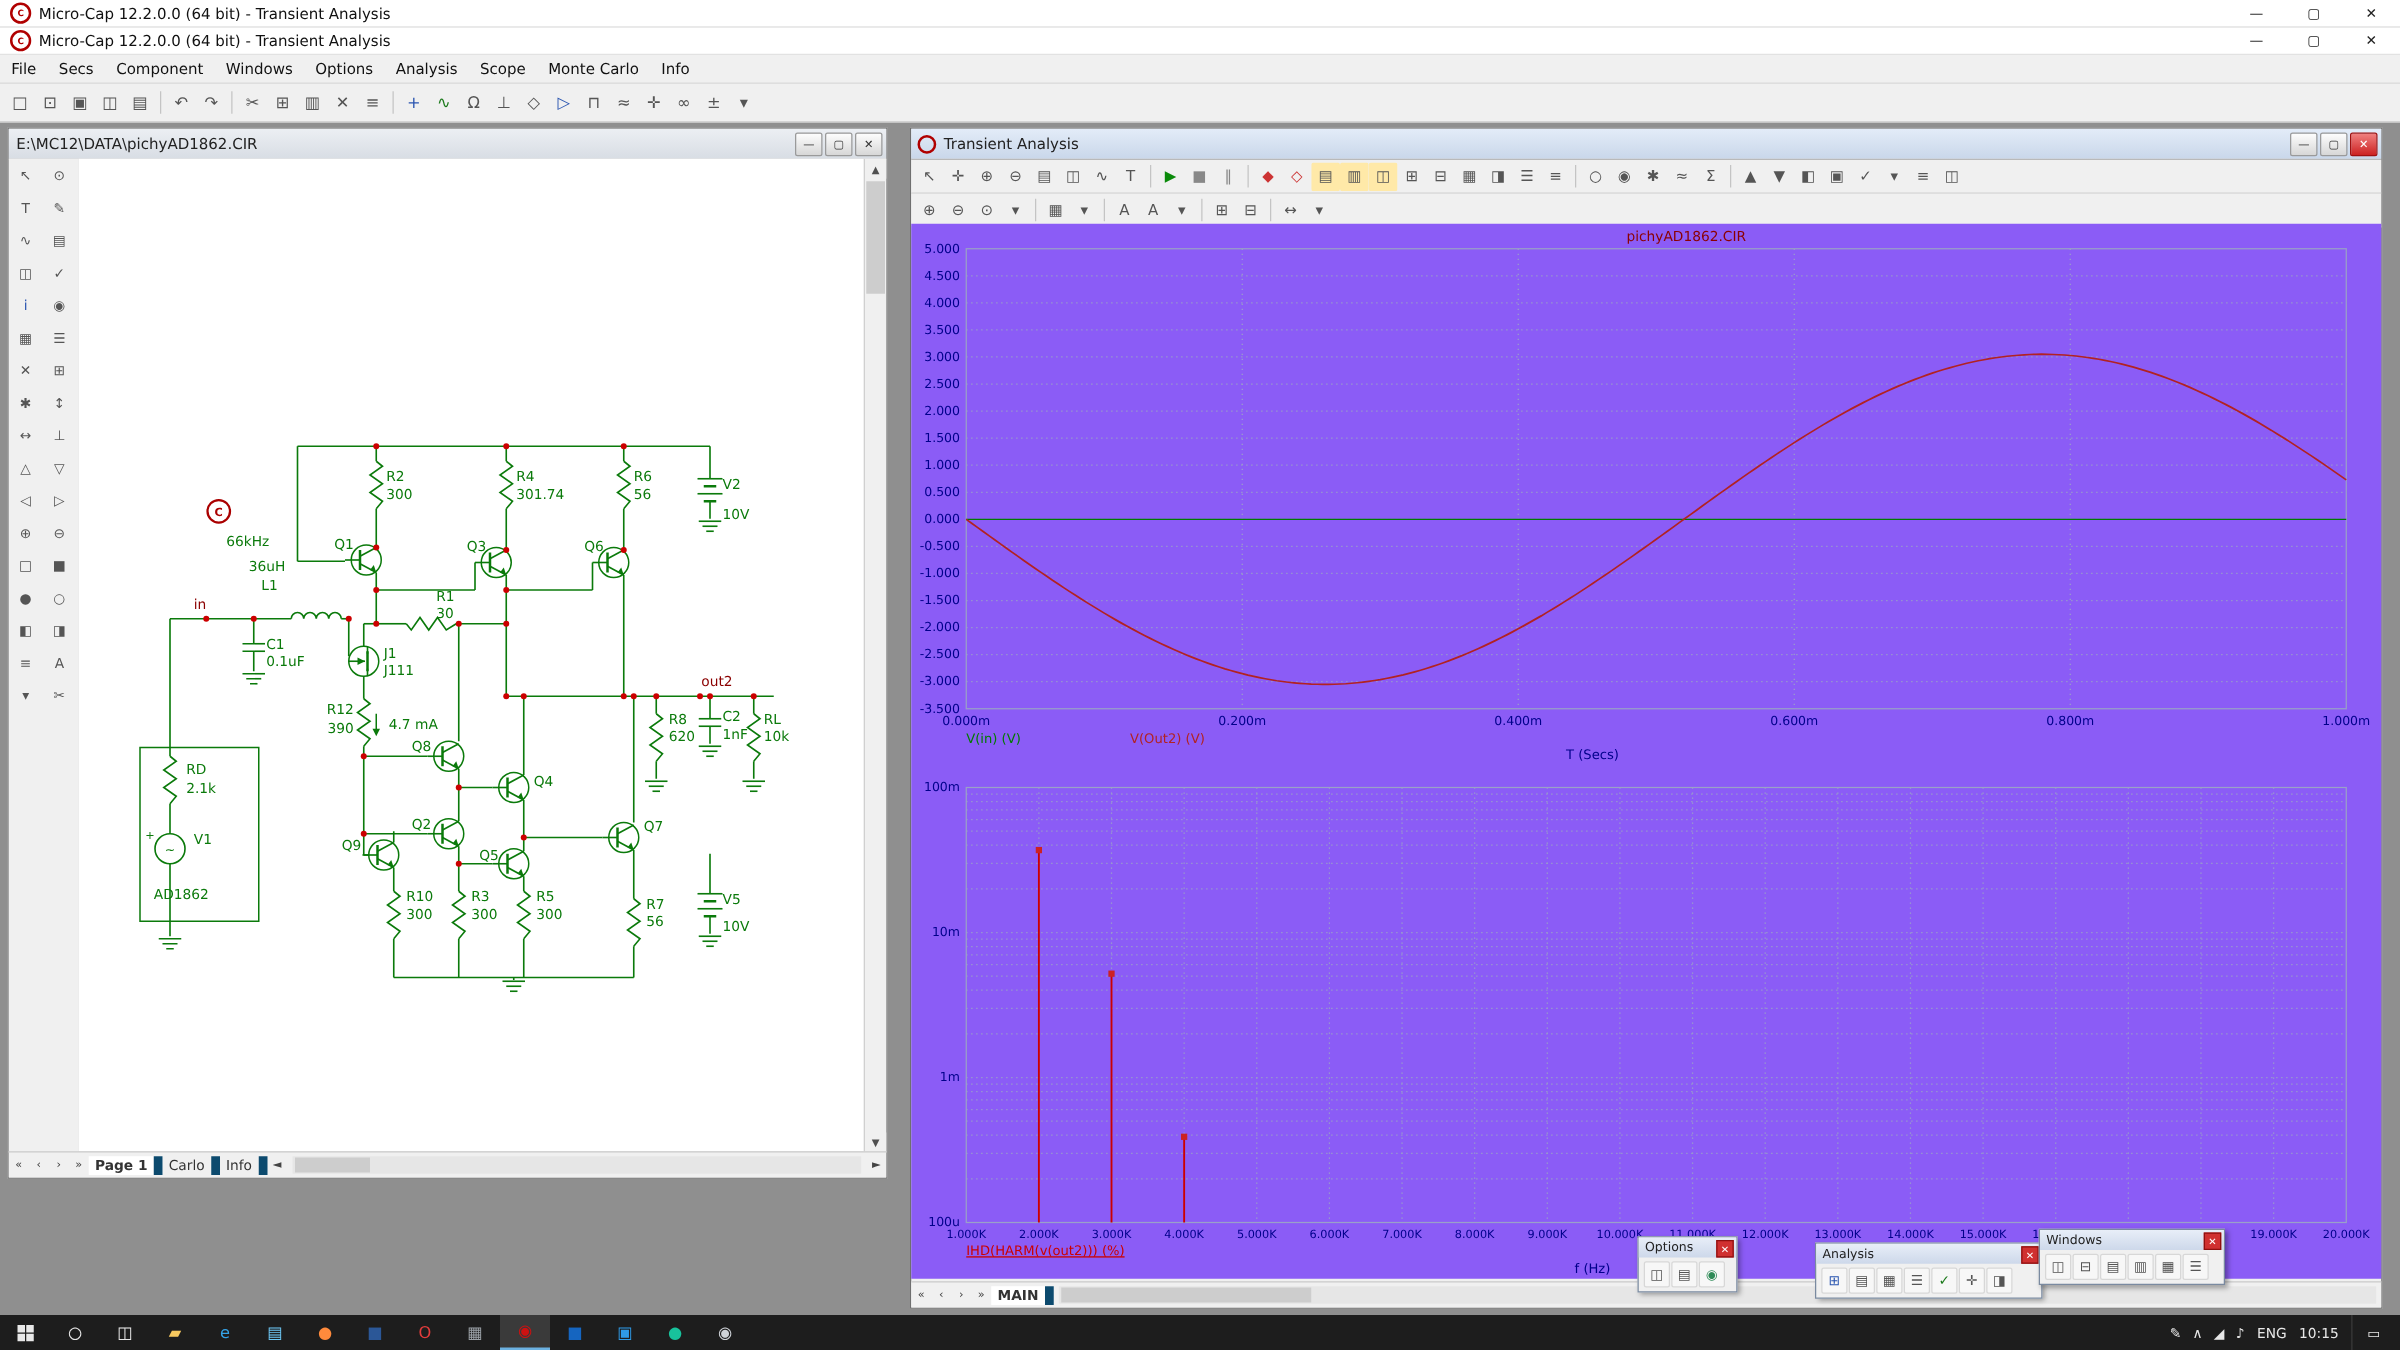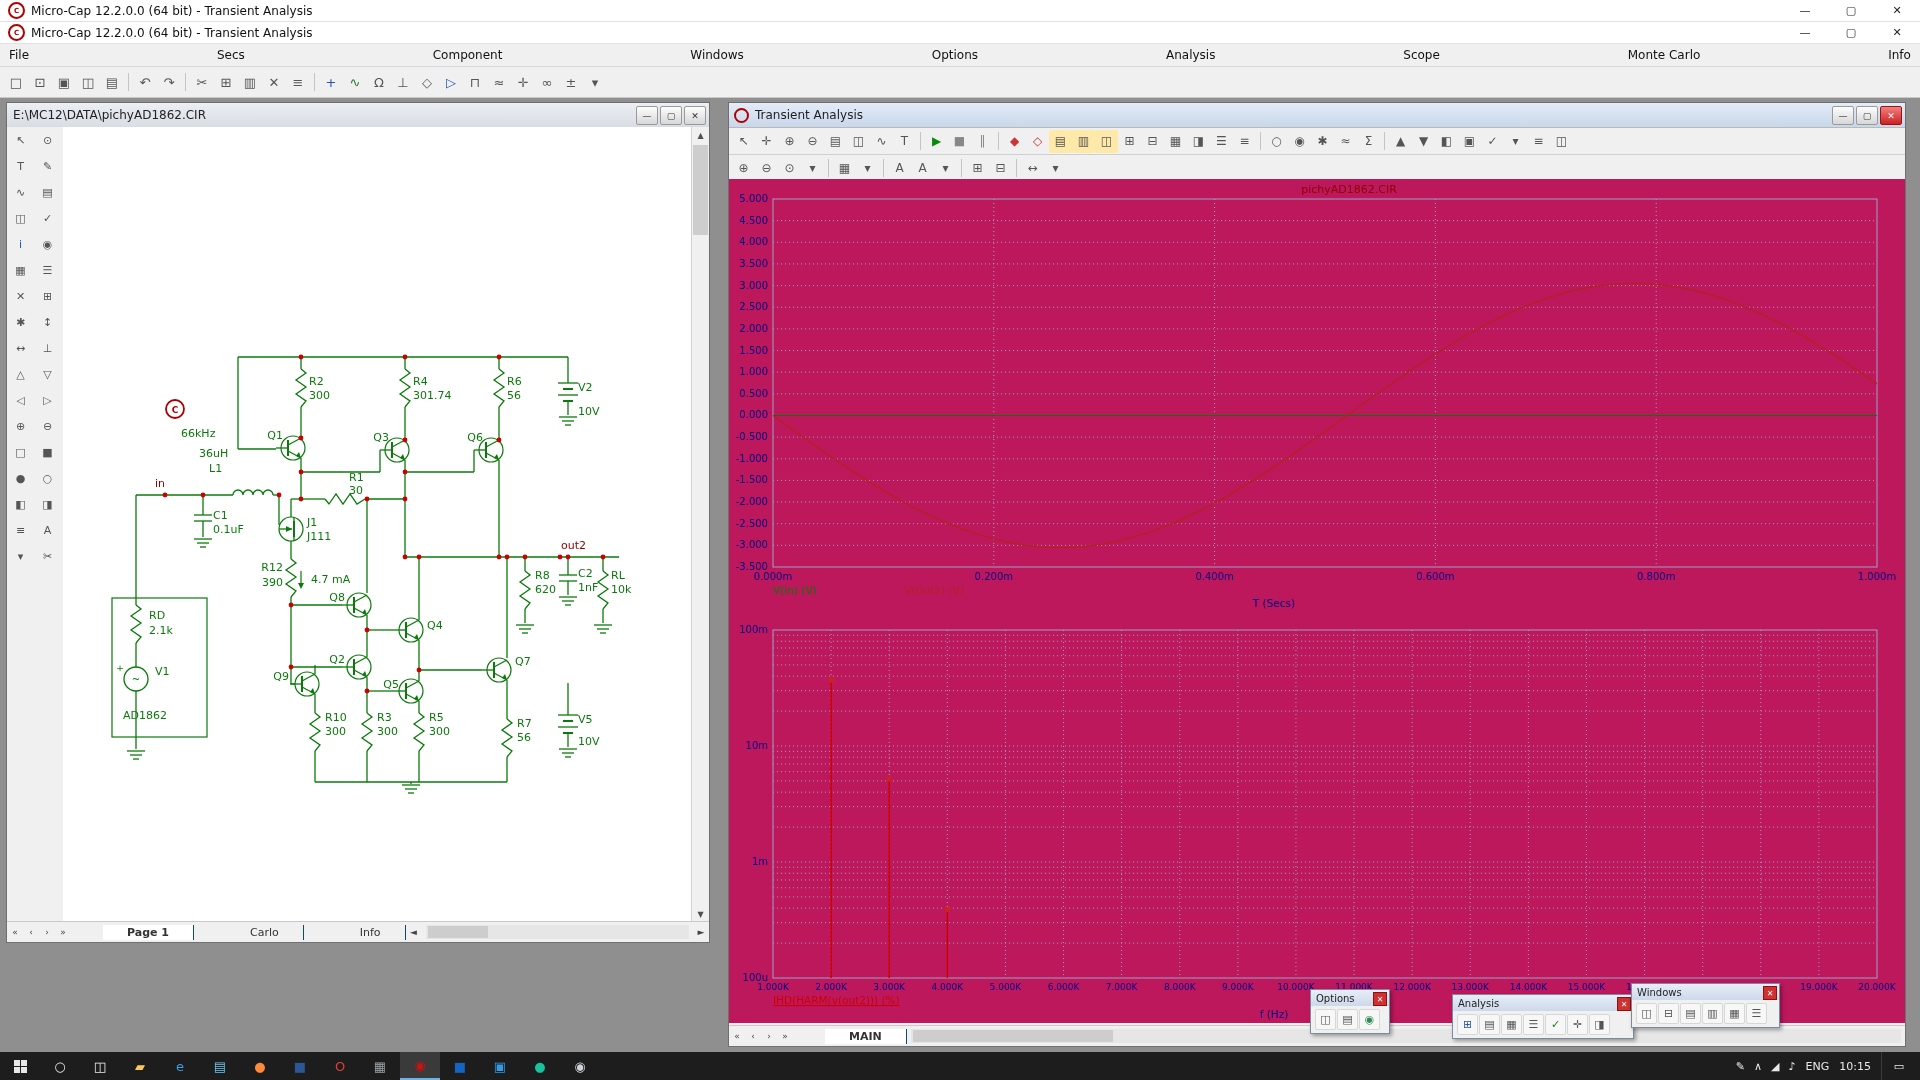--- a/index.html
+++ b/index.html
@@ -6,21 +6,21 @@
     font-family:"DejaVu Sans","Liberation Sans",sans-serif;font-size:12px;
     background:#8f8f8f;-webkit-font-smoothing:antialiased;}
   .titlebar{height:21px;background:#ffffff;display:flex;align-items:center;
     border-bottom:1px solid #e2e2e2;position:relative;}
   .titlebar .apptext{margin-left:6px;color:#111;font-size:12px;}
   .mc-dot{width:13px;height:13px;border-radius:50%;border:2px solid #b00000;margin-left:8px;
     display:inline-flex;align-items:center;justify-content:center;color:#b00000;font-size:7px;font-weight:bold;}
   .winbtns{position:absolute;right:0;top:0;display:flex;height:100%;}
   .winbtn{width:46px;height:100%;display:flex;align-items:center;justify-content:center;
     color:#222;font-size:11px;}
-  .menubar{height:22px;background:#f0f0f0;display:flex;align-items:center;border-bottom:1px solid #d9d9d9;justify-content:space-between;}
+  .menubar{height:22px;background:#f0f0f0;display:flex;align-items:center;border-bottom:1px solid #d9d9d9;}
   .menu-item{padding:3px 9px;color:#111;}
   .toolbar-main{height:30px;background:#f0f0f0;display:flex;align-items:center;border-bottom:1px solid #c9c9c9;padding-left:4px;}
   .icon{width:22px;height:22px;display:inline-flex;align-items:center;justify-content:center;
     font-size:13px;color:#555;border:1px solid transparent;border-radius:2px;}
   .sep{width:1px;height:18px;background:#c4c4c4;margin:0 4px;display:inline-block;}
   
   .win{position:absolute;background:#f0f0f0;border:1px solid #6f6f6f;box-sizing:border-box;}
   .win-titlebar{height:24px;display:flex;align-items:center;position:relative;
     border-bottom:1px solid #b9b9b9;font-size:12px;color:#222;}
   .win-titlebar.inactive{background:linear-gradient(#eceff3,#d8dde4);}
@@ -35,21 +35,21 @@
     border-right:1px solid #c9c9c9;display:grid;grid-template-columns:repeat(2,27px);align-content:start;}
   .palette .icon{width:25px;height:24px;font-size:11px;}
   .canvas{position:absolute;left:56px;top:24px;right:17px;bottom:20px;background:#ffffff;overflow:hidden;}
   .vscroll{position:absolute;right:0;top:24px;bottom:20px;width:17px;background:#f0f0f0;border-left:1px solid #d0d0d0;}
   .vscroll .arr{height:16px;display:flex;align-items:center;justify-content:center;font-size:8px;color:#505050;background:#f0f0f0;}
   .vscroll .thumb{position:absolute;left:1px;right:1px;top:18px;height:90px;background:#cdcdcd;}
   .vscroll .arr.bottom{position:absolute;bottom:0;left:0;right:0;}
   .tabbar{position:absolute;left:0;right:0;bottom:0;height:20px;background:#f0f0f0;border-top:1px solid #c9c9c9;
     display:flex;align-items:center;font-size:11px;}
   .navbtn{width:16px;height:16px;display:inline-flex;align-items:center;justify-content:center;color:#444;font-size:9px;}
-  .tab{padding:1px 24px;border-right:1px solid #0c4a6e;color:#333;margin-left:32px;}
+  .tab{padding:1px 5px;border-right:7px solid #0c4a6e;color:#333;}
   .tab.activeTab{font-weight:bold;background:#ffffff;}
   .hscroll{flex:1;height:14px;background:#e6e6e6;margin:0 4px;position:relative;}
   .hscroll .thumb{position:absolute;left:2px;top:1px;bottom:1px;width:60px;background:#cdcdcd;}
   
   .atb{height:26px;background:#f0f0f0;display:flex;align-items:center;border-bottom:1px solid #cfcfcf;padding-left:3px;}
   .atb .icon{width:21px;height:21px;font-size:12px;}
   
   .float-tb{position:absolute;background:#f0f0f0;border:1px solid #7a8aa0;box-shadow:2px 2px 4px rgba(0,0,0,.35);z-index:50;}
   .float-tb .ft-title{height:16px;background:linear-gradient(#e8eef8,#cdd8ea);display:flex;align-items:center;
     font-size:10px;color:#222;padding-left:5px;position:relative;}
@@ -525,21 +525,21 @@
       <span class="icon">A</span>
       <span class="icon">A</span>
       <span class="icon">▾</span>
       <span class="sep"></span>
       <span class="icon">⊞</span>
       <span class="icon">⊟</span>
       <span class="sep"></span>
       <span class="icon">↔</span>
       <span class="icon">▾</span>
     </div>
-  <div style="position:absolute;left:0;right:0;top:76px;bottom:23px;background:#be185d;text-align:right;">
+  <div style="position:absolute;left:0;right:0;top:76px;bottom:23px;background:#8b5cf6;text-align:right;">
     <svg id="chart1" width="1176" height="440">
         <text x="620" y="14" fill="#8b0000" font-size="11" text-anchor="middle" font-weight="normal">pichyAD1862.CIR</text>
         <rect x="44" y="20" width="1104" height="368" fill="none" stroke="#9aa0c8" stroke-width="1"></rect>
         <text x="39" y="23" fill="#00008b" font-size="10" text-anchor="end" font-weight="normal">5.000</text>
         <line x1="44" y1="41.64705882352941" x2="1148" y2="41.64705882352941" stroke="#9aa0c8" stroke-width="1" stroke-dasharray="1 3"></line>
         <text x="39" y="44.64705882352941" fill="#00008b" font-size="10" text-anchor="end" font-weight="normal">4.500</text>
         <line x1="44" y1="63.294117647058826" x2="1148" y2="63.294117647058826" stroke="#9aa0c8" stroke-width="1" stroke-dasharray="1 3"></line>
         <text x="39" y="66.29411764705883" fill="#00008b" font-size="10" text-anchor="end" font-weight="normal">4.000</text>
         <line x1="44" y1="84.94117647058823" x2="1148" y2="84.94117647058823" stroke="#9aa0c8" stroke-width="1" stroke-dasharray="1 3"></line>
         <text x="39" y="87.94117647058823" fill="#00008b" font-size="10" text-anchor="end" font-weight="normal">3.500</text>

